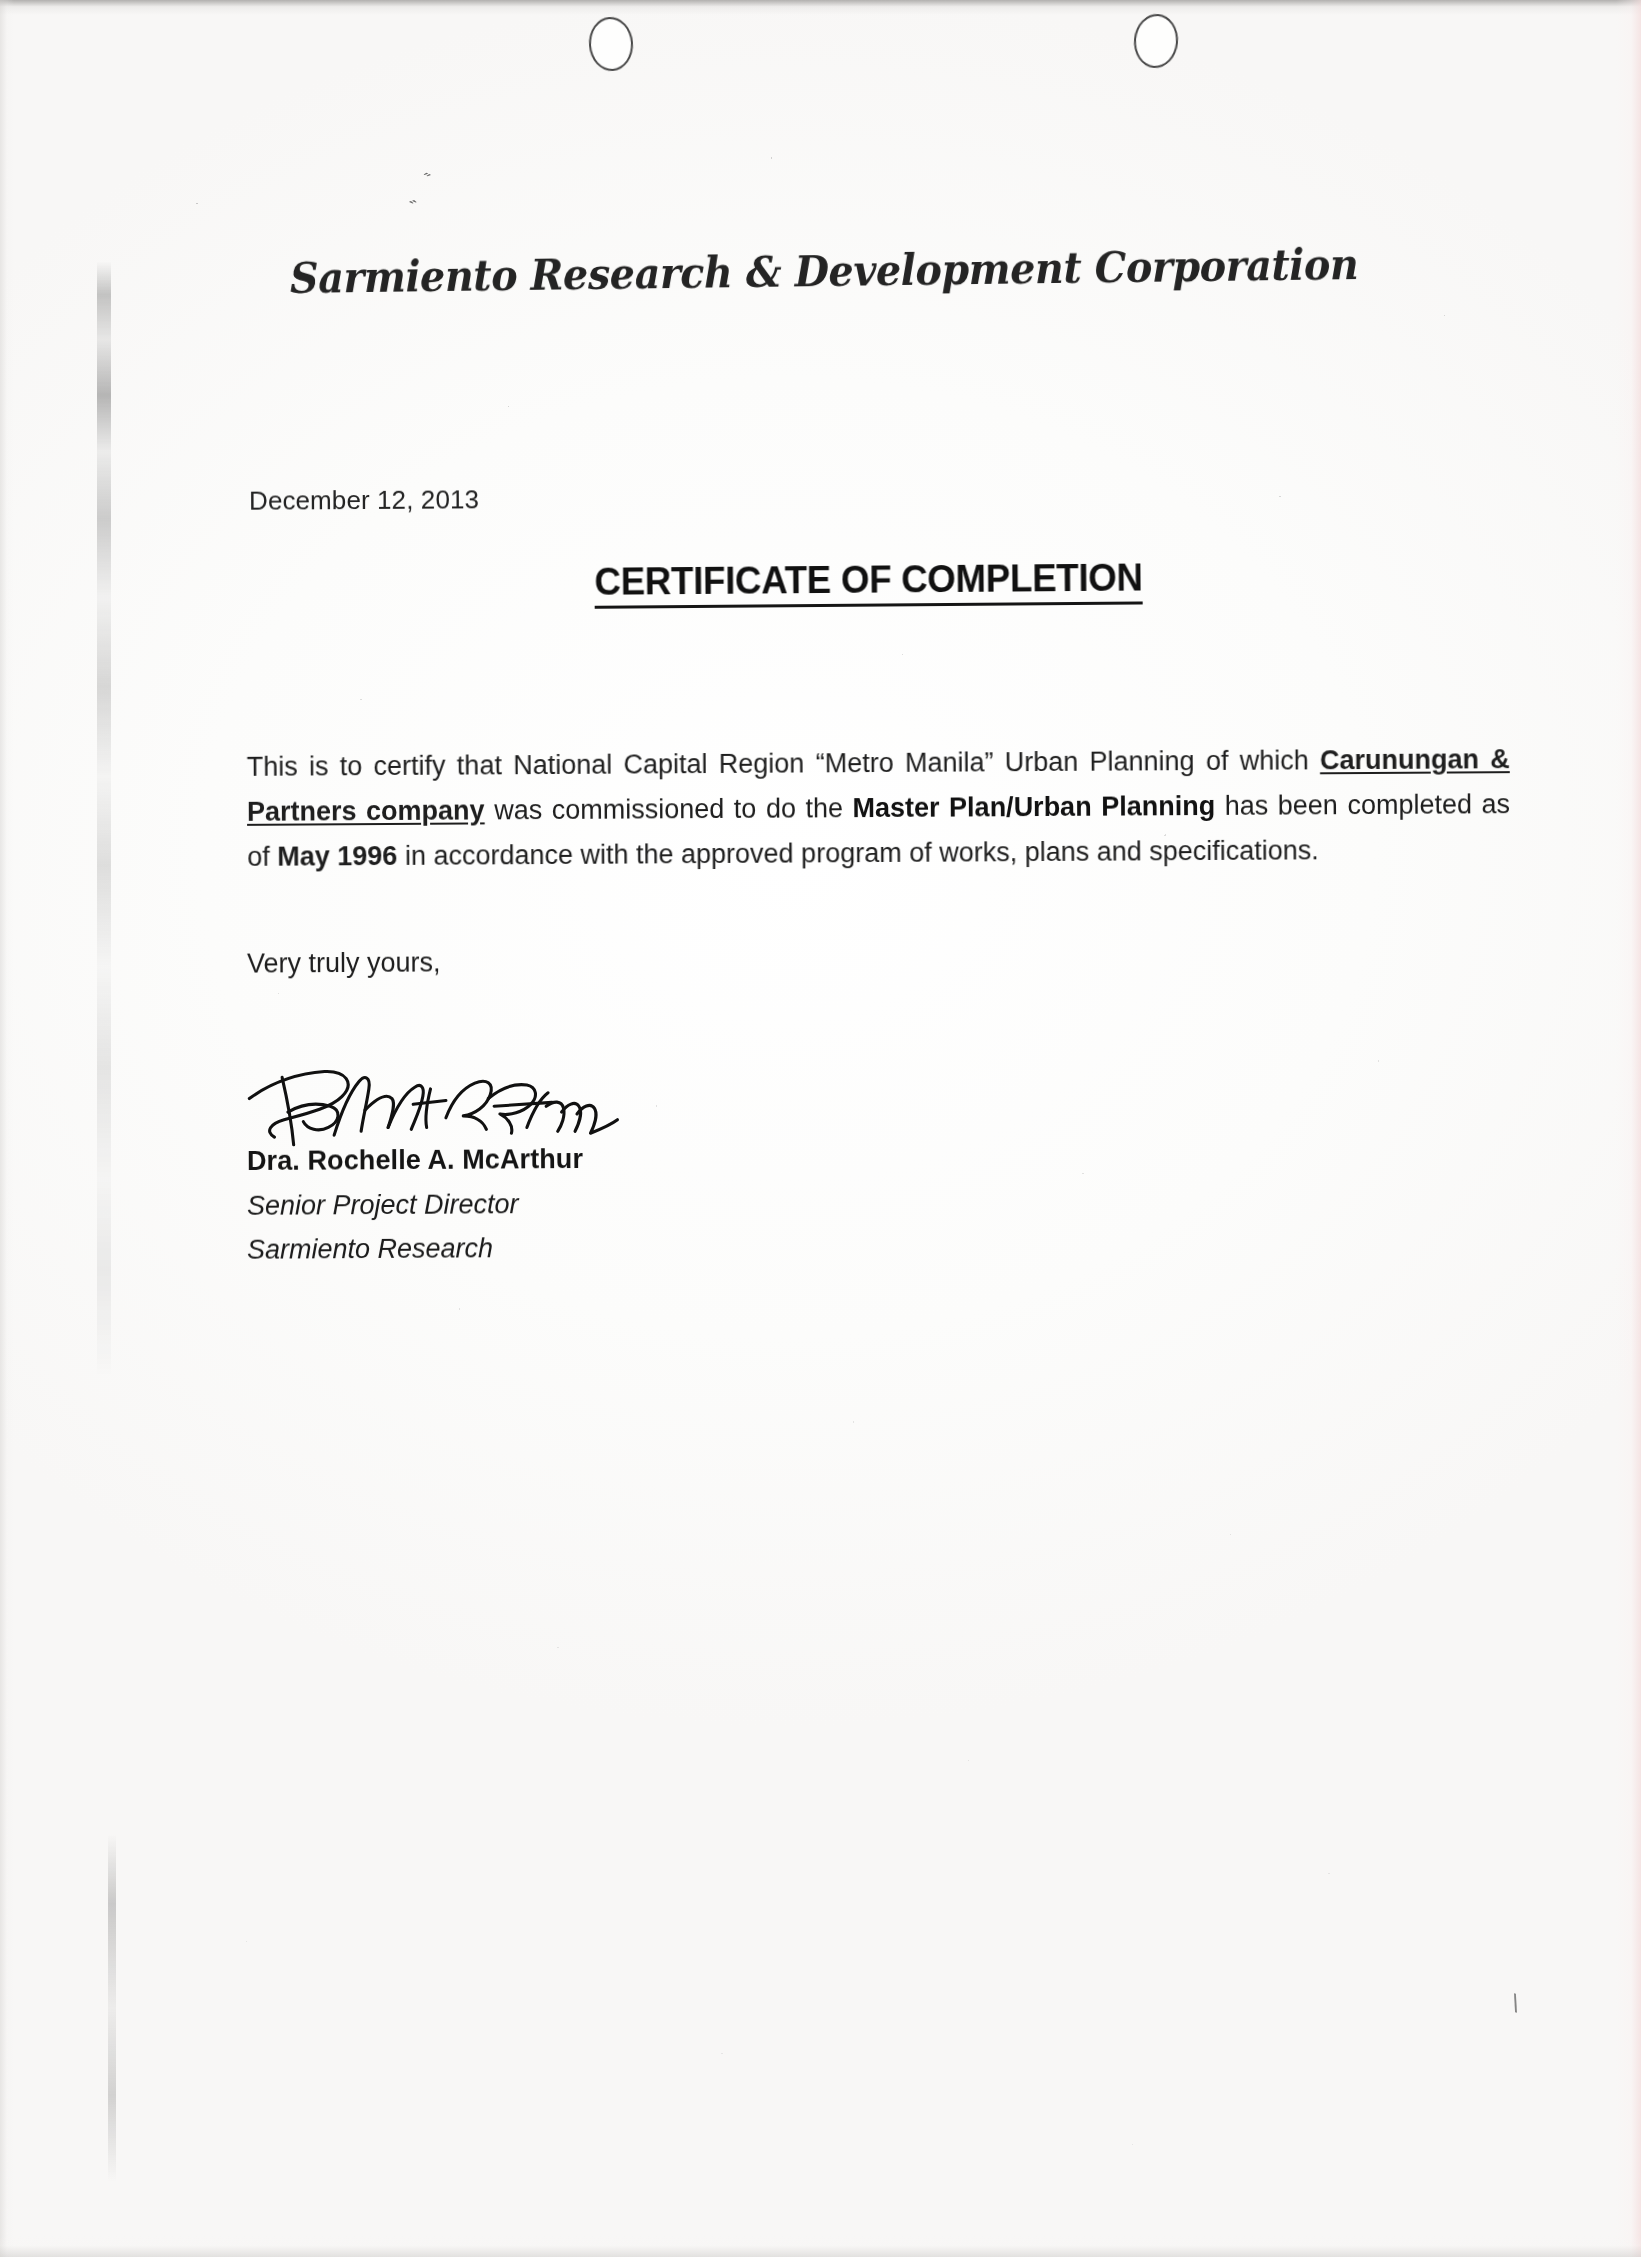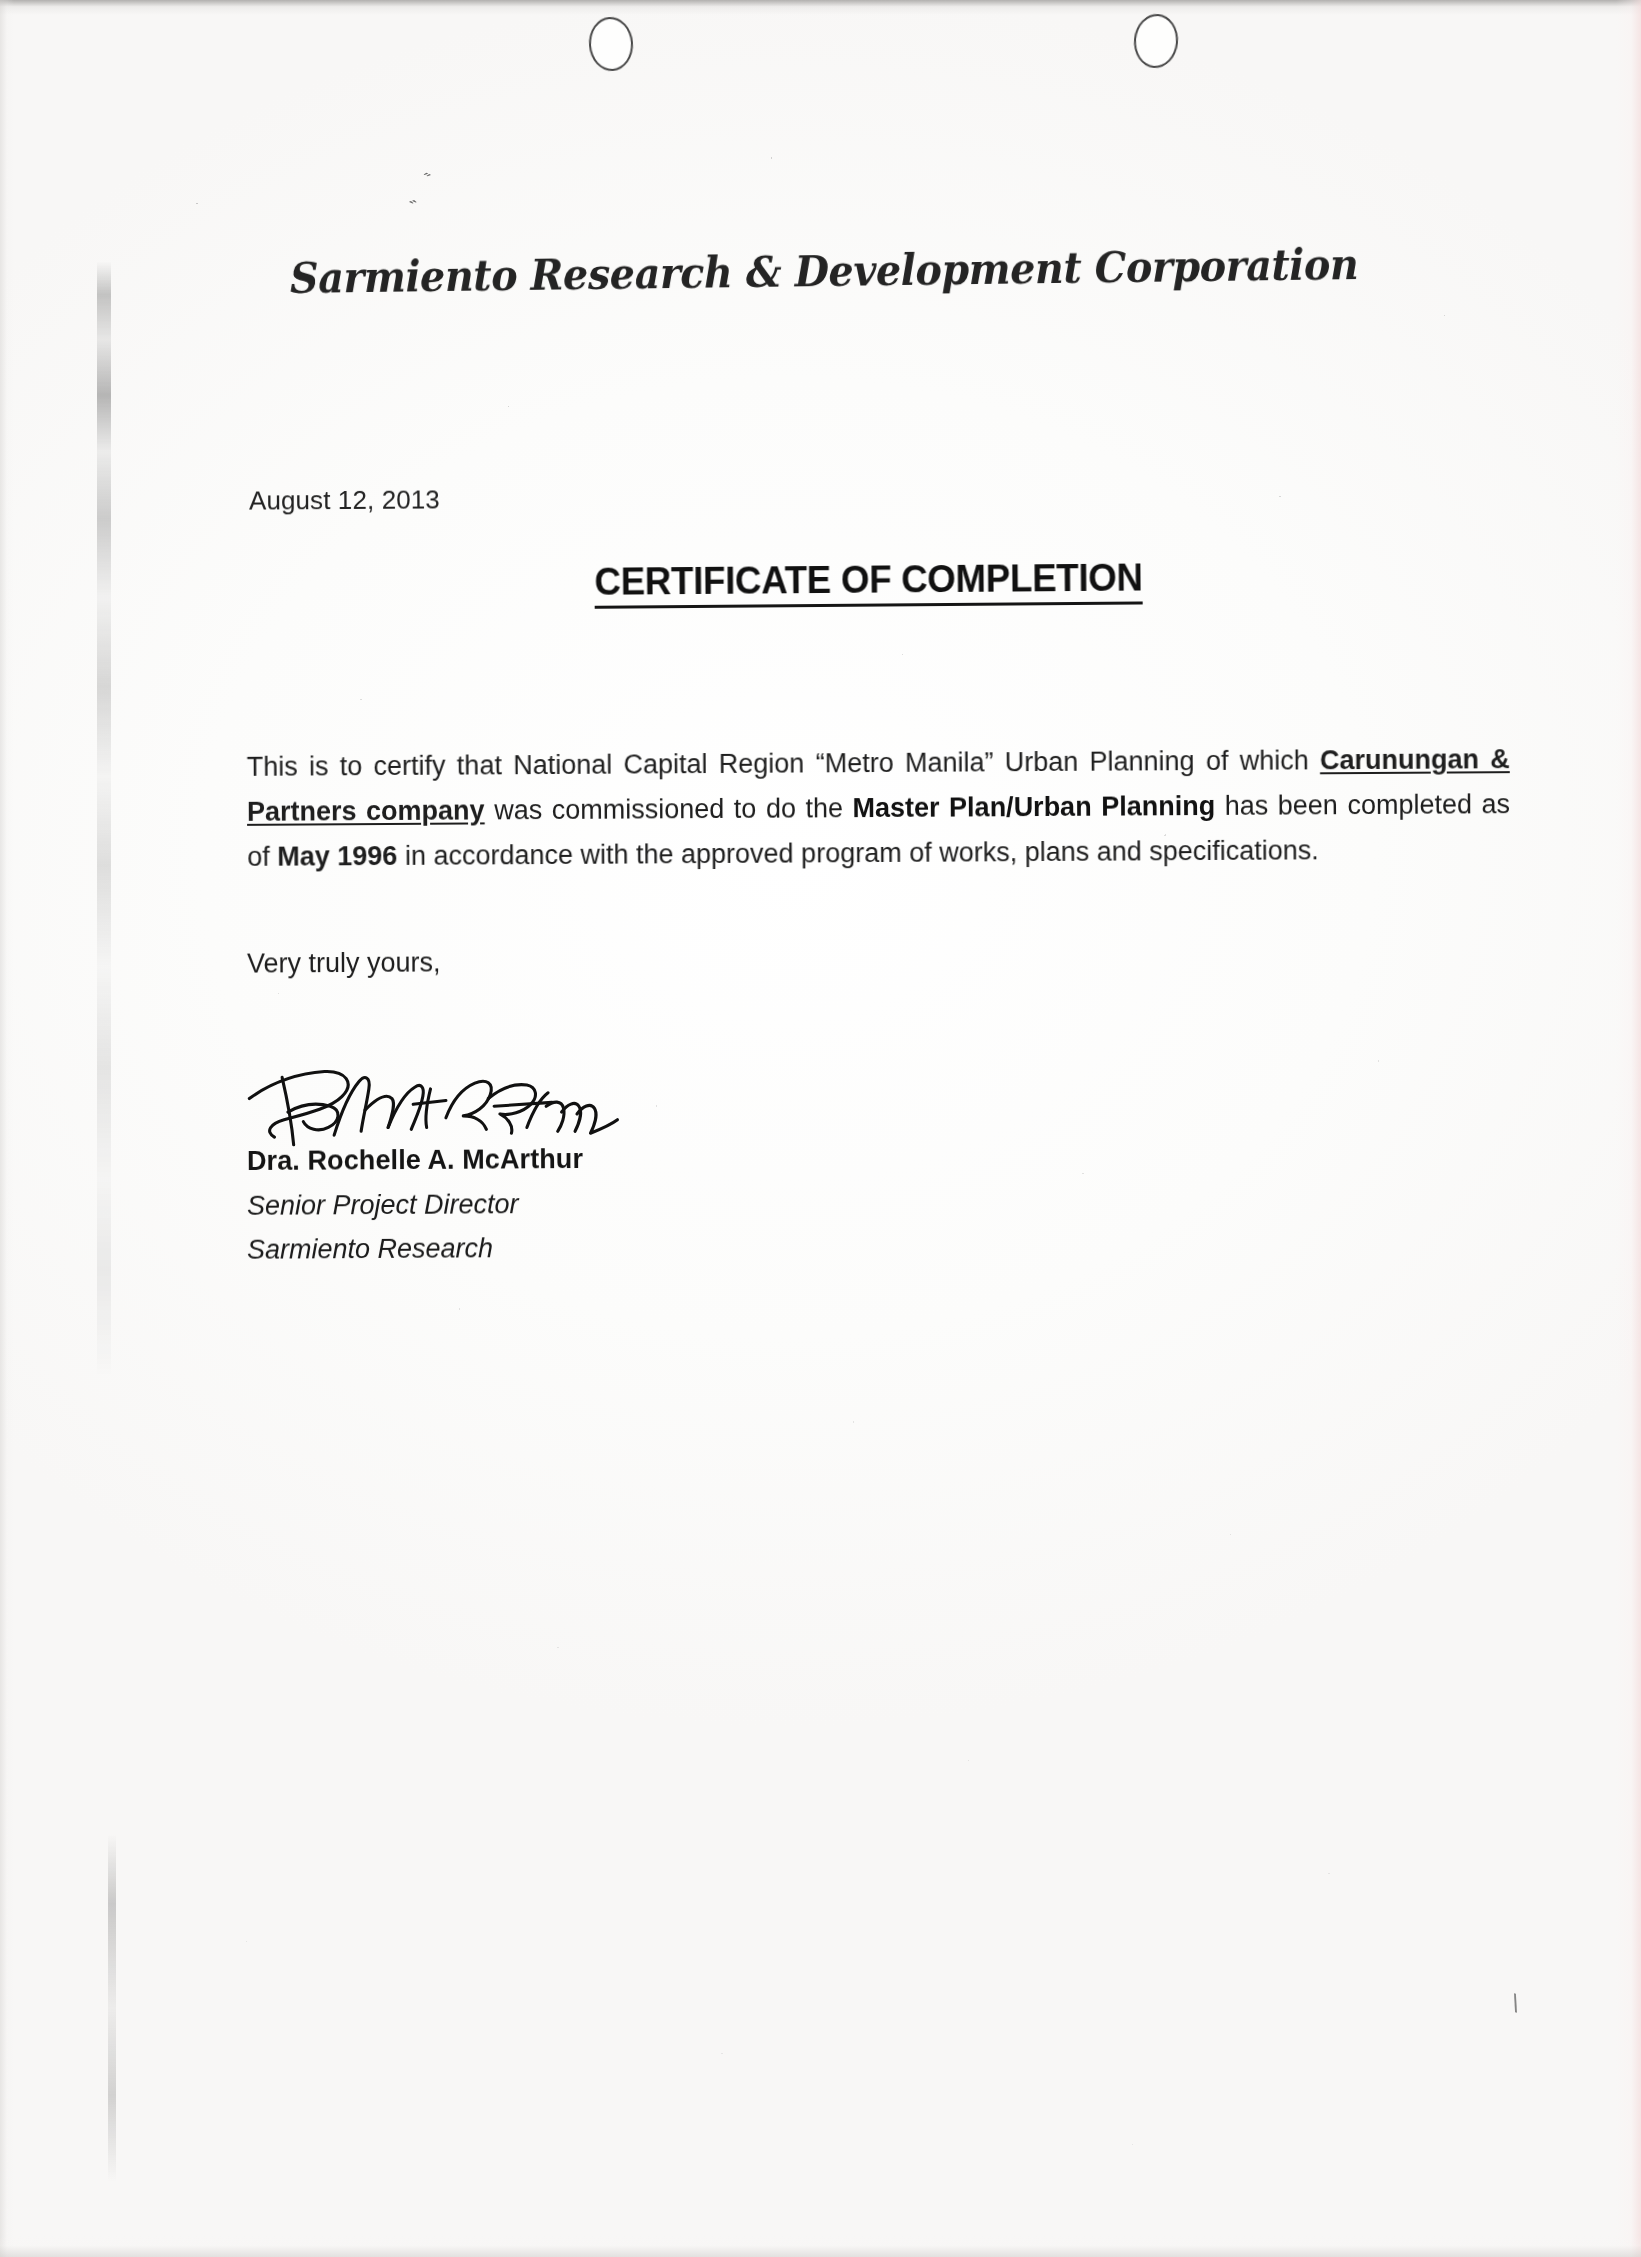--- a/index.html
+++ b/index.html
@@ -288,21 +288,21 @@
   <div class="punch right"></div>
 
   <div class="stray-mark" style="left:425px; top:162px; transform:rotate(25deg);">˶</div>
   <div class="stray-mark" style="left:409px; top:189px; transform:rotate(-18deg);">˵</div>
   <div class="stray-mark" style="left:1512px; top:1989px; font-size:25px; transform:rotate(12deg); opacity:.6;">\</div>
 
   <div class="content">
 
     <div class="letterhead">Sarmiento Research &amp; Development Corporation</div>
 
-    <div class="date-line">August 12, 2013</div>
+    <div class="date-line">December 12, 2013</div>
 
     <div class="doc-title">
       <span>CERTIFICATE OF COMPLETION</span>
     </div>
 
     <p class="body-block"><span>This is to certify that National Capital Region “Metro Manila” Urban Planning of which </span><span class="u">Carunungan &amp; Partners company</span><span> was commissioned to do the </span><b>Master Plan/Urban Planning</b><span> has been completed as of </span><span class="bi">May 1996</span><span> in accordance with the approved program of works, plans and specifications.</span></p>
 
     <div class="closing">Very truly yours,</div>
 
     <div class="signature-wrap">

